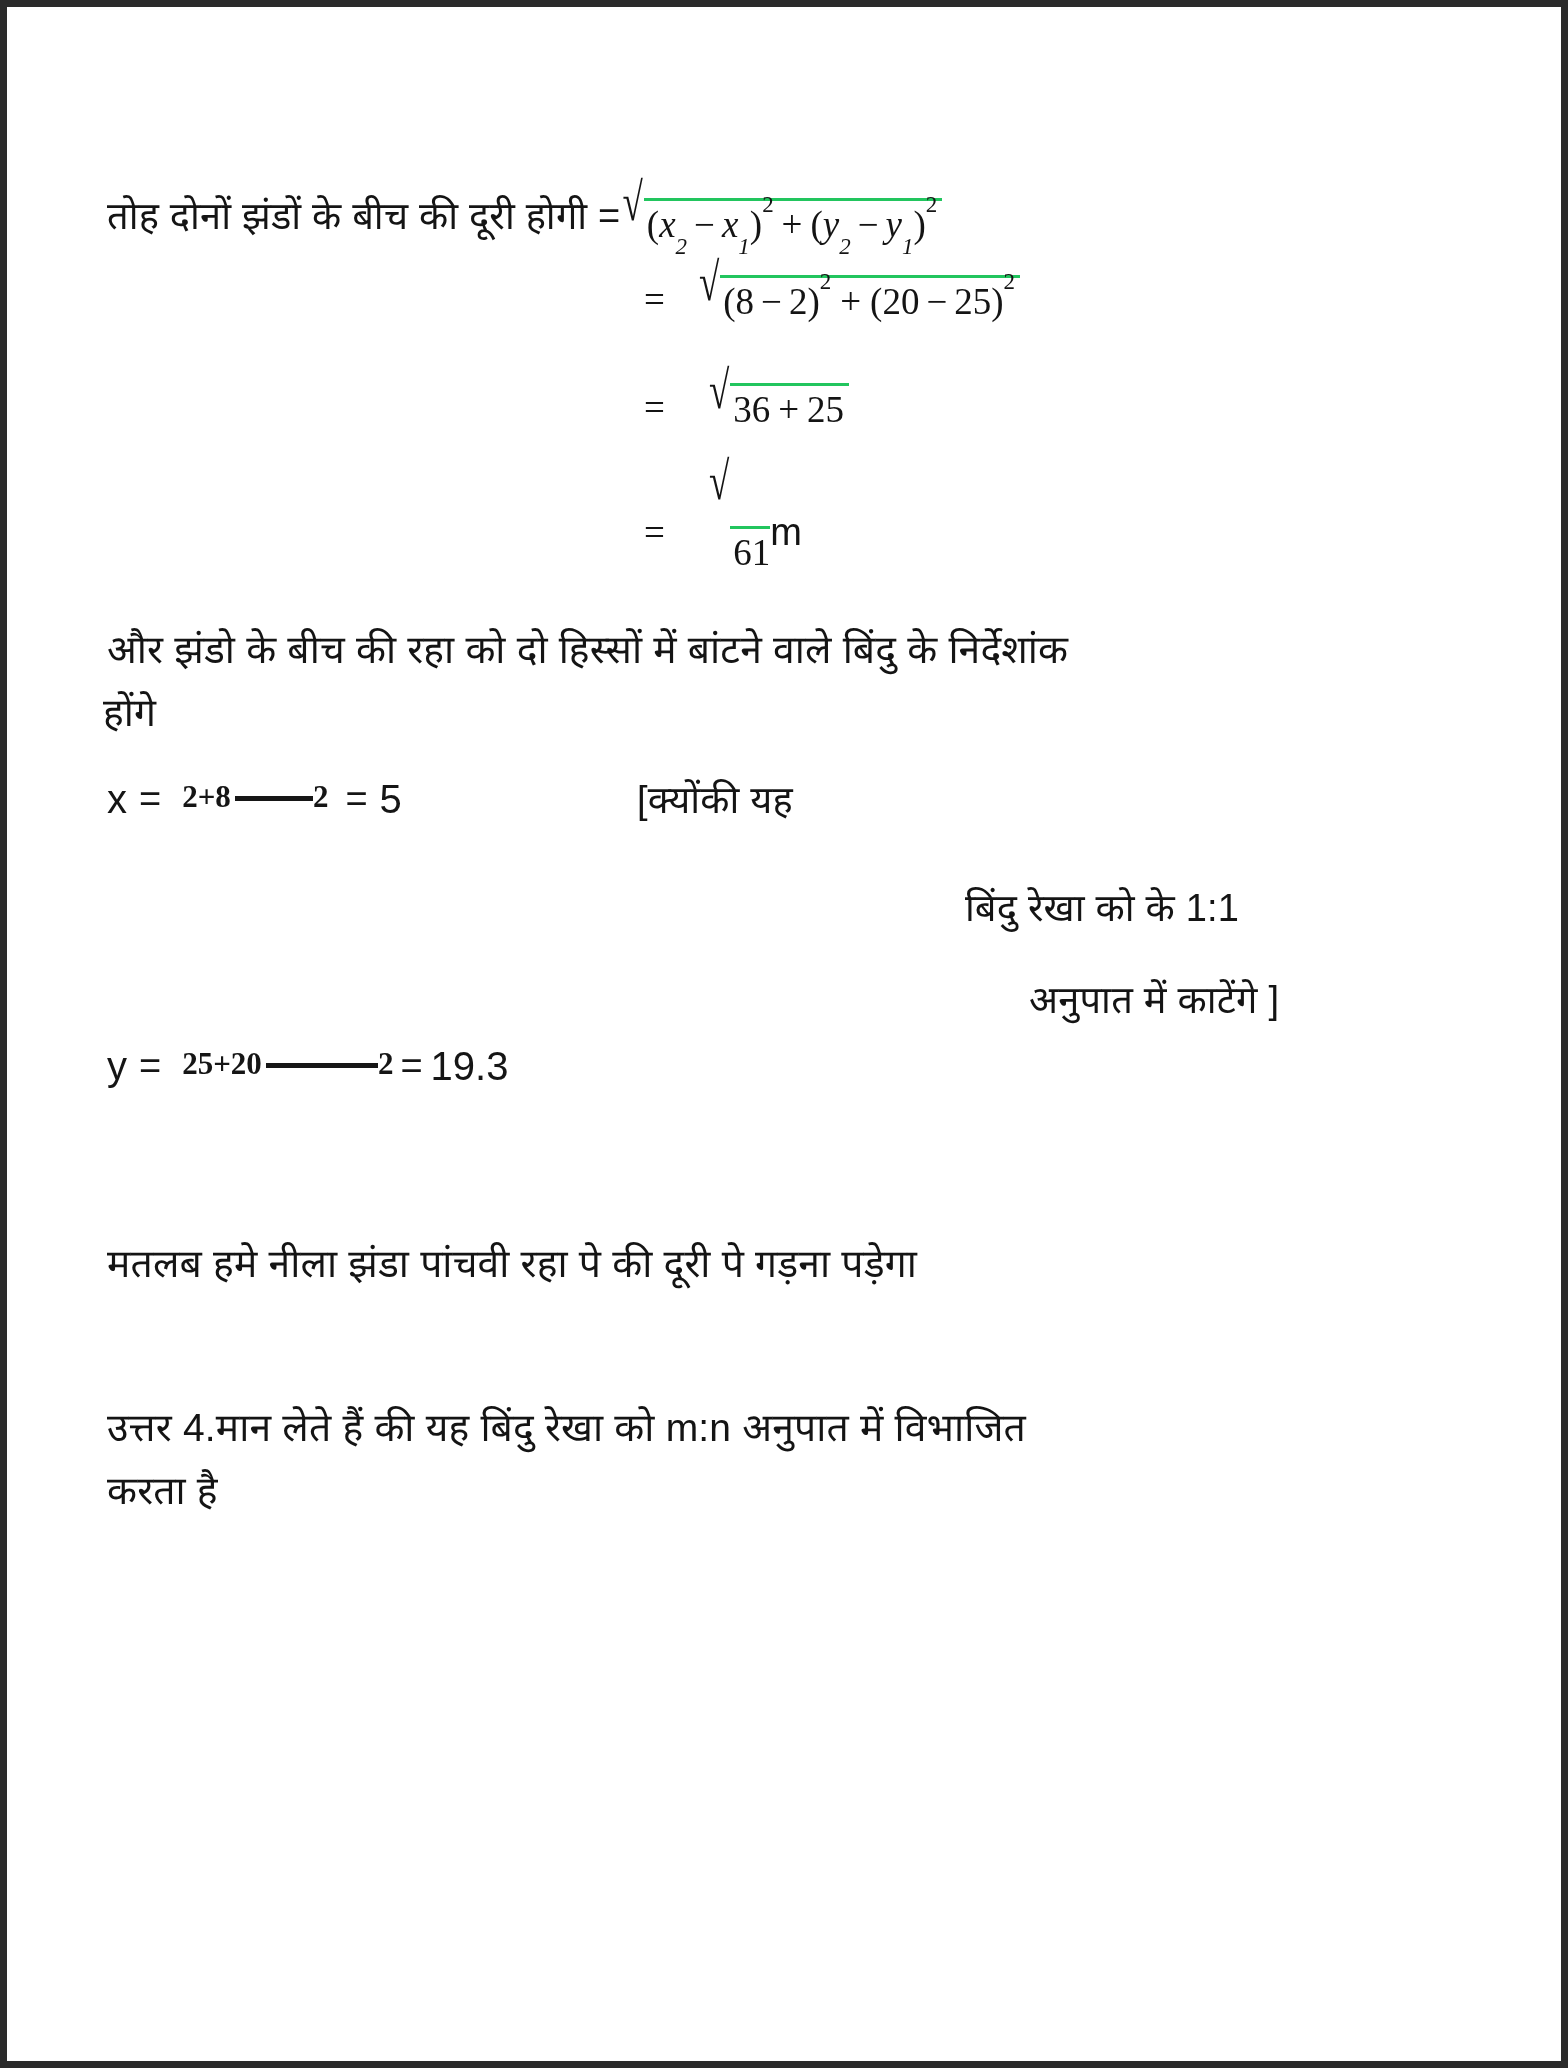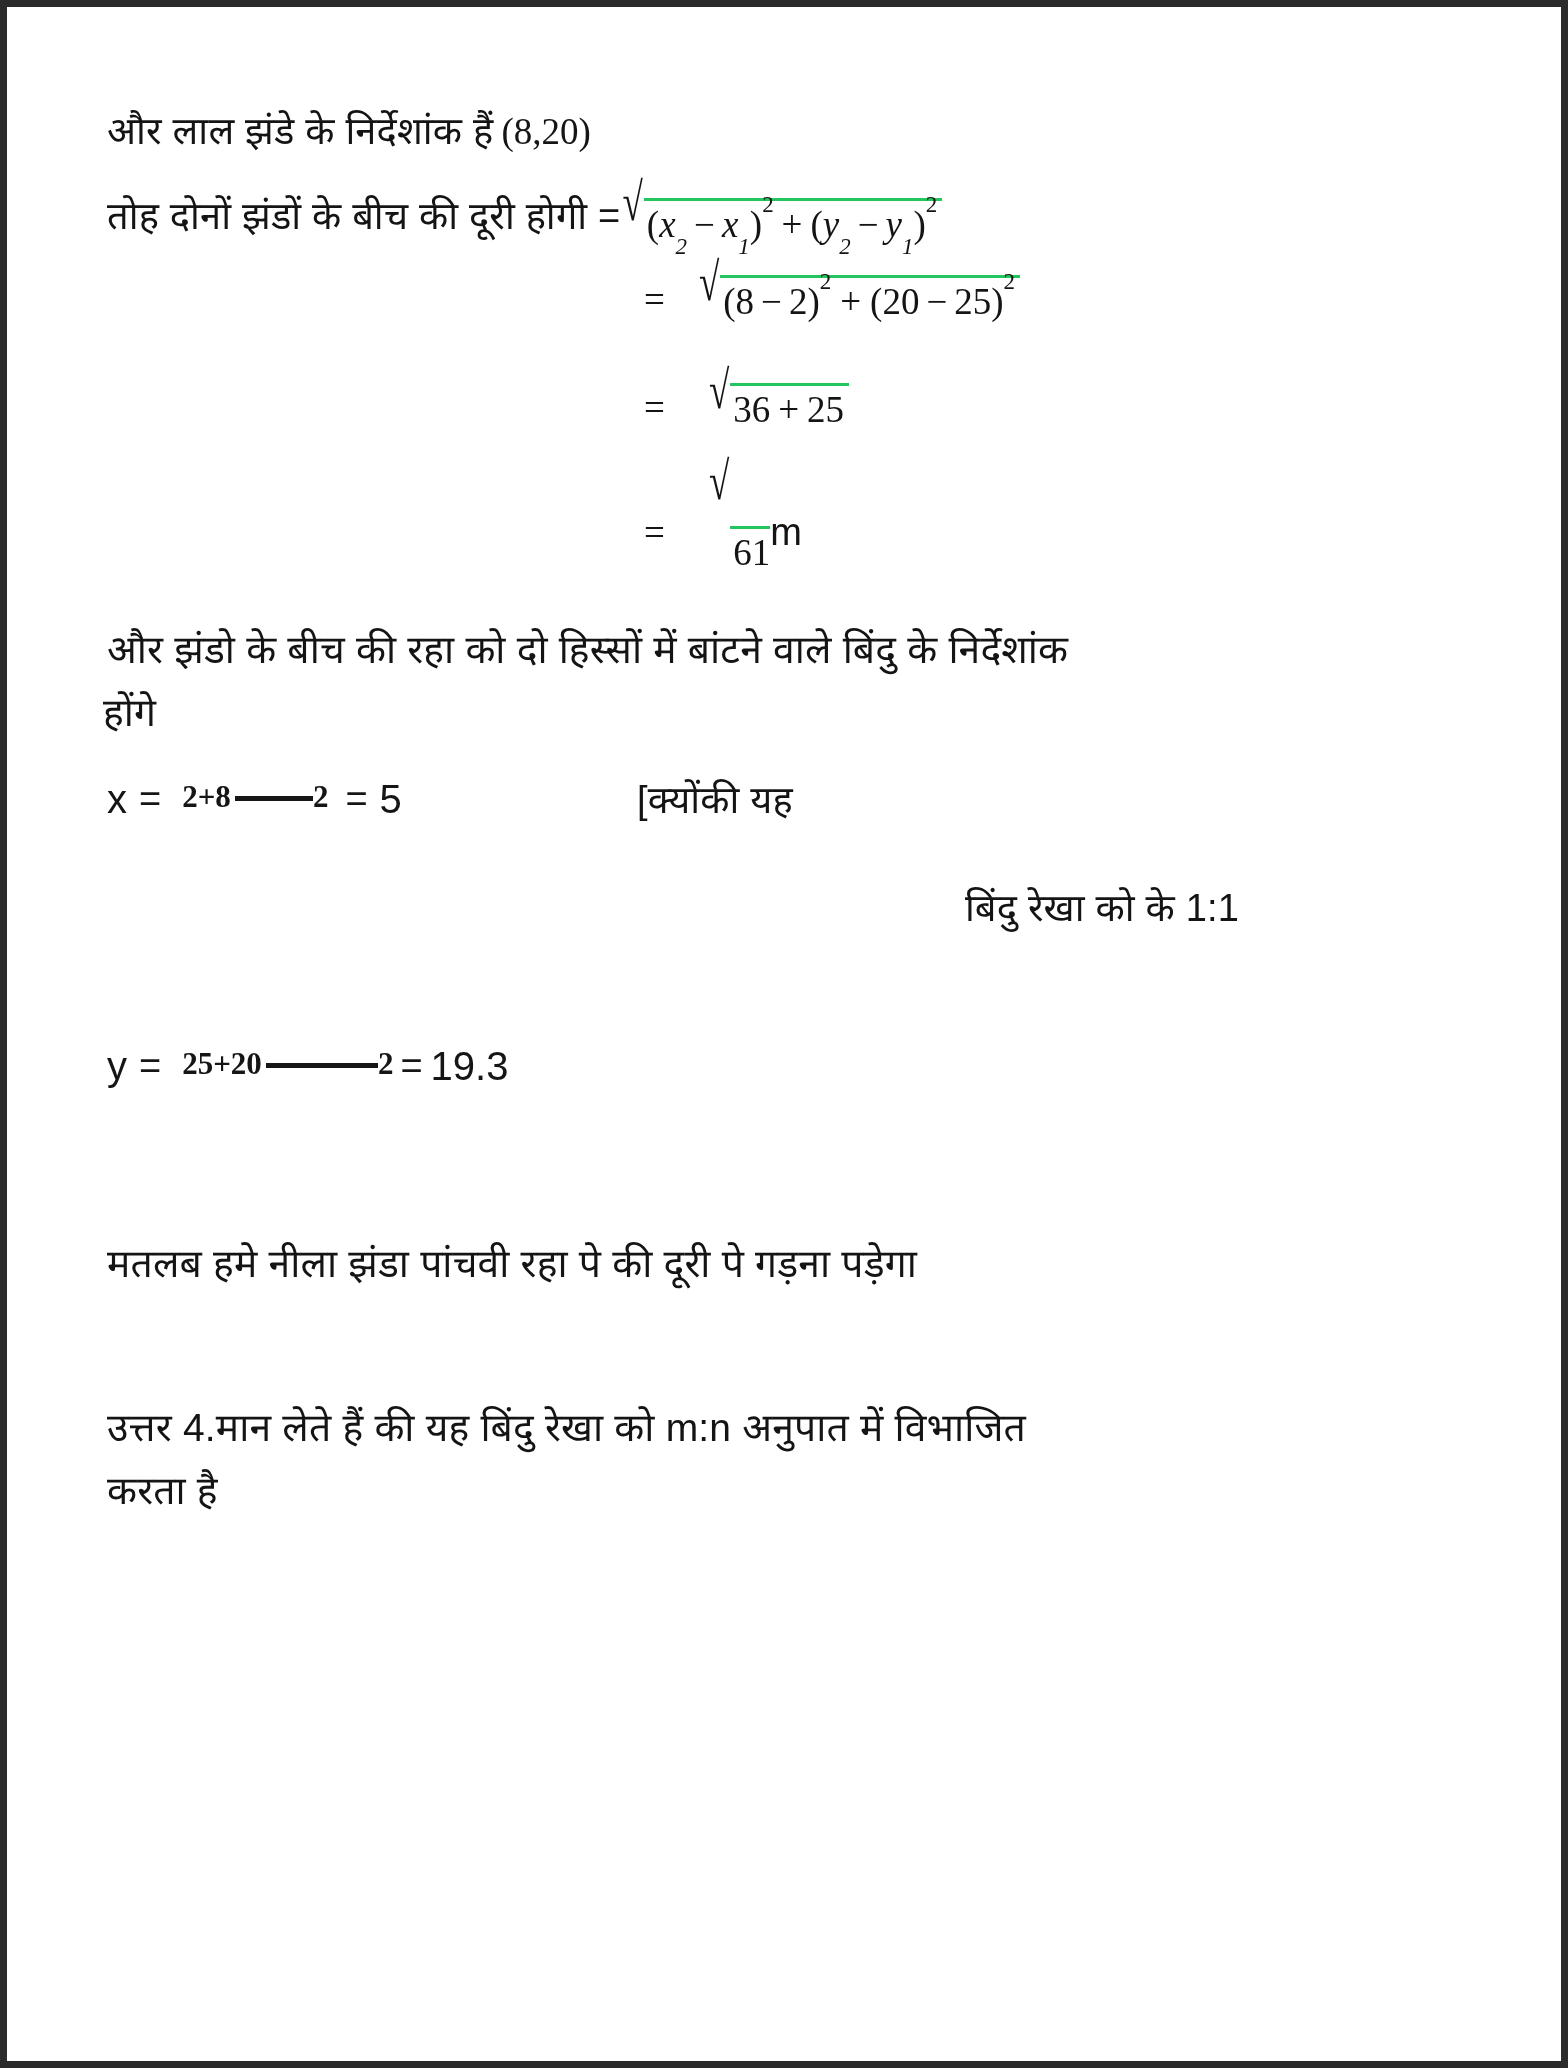--- a/index.html
+++ b/index.html
@@ -150,23 +150,20 @@
     font-size: 40px;
   }
 </style>
 </head>
 <body>
 
 <div class="page">
   <div class="scan-inner">
     <div class="content">
 
-      <div class="ln" style="left:100px; top:96px;">
-        <span class="hindi">और लाल झंडे के निर्देशांक हैं</span><span class="latin" style="margin-left:8px;">(8,20)</span>
-      </div>
 
       <div class="ln" style="left:100px; top:181px;">
         <span class="hindi">तोह दोनों झंडों के बीच की दूरी होगी =</span><span class="math radical" style="margin-left:2px; font-size:37px;">
           <span class="sign">√</span>
           <span class="body"><span>(</span><i>x</i><span class="sub">2</span><span style="padding:0 7px;">−</span><i>x</i><span class="sub">1</span><span>)</span><span class="sup">2</span><span style="padding:0 8px;">+</span><span>(</span><i>y</i><span class="sub">2</span><span style="padding:0 7px;">−</span><i>y</i><span class="sub">1</span><span>)</span><span class="sup">2</span></span>
         </span>
       </div>
 
       <div class="ln" style="left:637px; top:268px;">
         <span class="math" style="font-size:37px;">
@@ -211,20 +208,21 @@
             <span class="bar"></span>
             <span class="den">2</span>
           </span>
           <span class="eqsign" style="margin:0 12px 0 10px;">=</span>
           <span class="plainnum">5</span>
         </span>
       </div>
 
       <div class="ln hindi" style="left:630px; top:765px;">[क्योंकी यह</div>
       <div class="ln hindi" style="left:958px; top:873px;">बिंदु रेखा को के 1:1</div>
+      <div class="ln hindi" style="left:1022px; top:965px;">अनुपात में काटेंगे ]</div>
 
       <div class="ln" style="left:100px; top:1037px;">
         <span style="display:inline-flex; align-items:center;">
           <span class="plainnum">y</span>
           <span class="eqsign" style="margin:0 10px 0 12px;">=</span>
           <span class="frac">
             <span class="num">25+20</span>
             <span class="bar" style="min-width:112px;"></span>
             <span class="den">2</span>
           </span>

